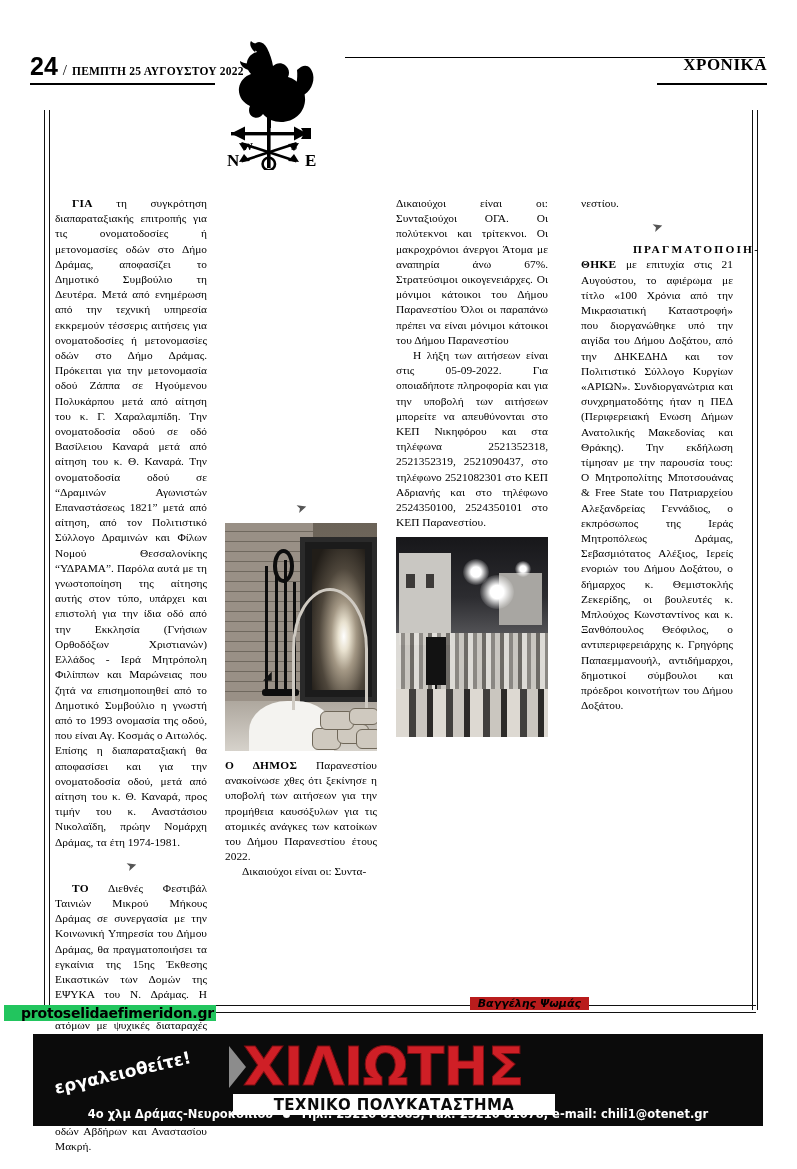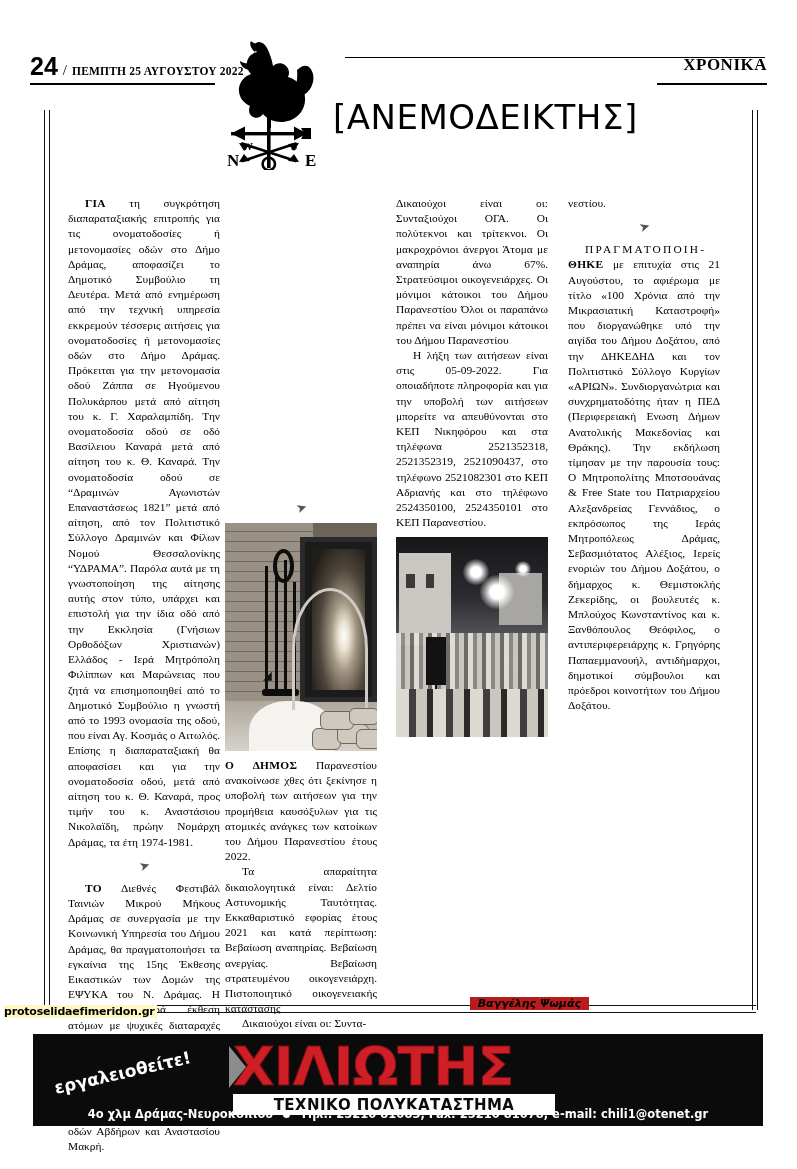--- a/index.html
+++ b/index.html
@@ -38,25 +38,25 @@
 
   .frame-bottom{position:absolute;left:44px;top:1005px;width:712px;height:6px;
     border-top:1.2px solid #111;border-bottom:1.2px solid #111;}
 
   
   .cols{position:absolute;left:52px;top:196px;width:700px;height:805px;}
   .col{position:absolute;top:0;width:152px;height:805px;
        font-size:11.4px;line-height:15.2px;text-align:justify;
        font-family:"Liberation Serif","DejaVu Serif",serif;
        hyphens:auto;}
-  .c1{left:16px}.c2{left:173px}.c3{left:344px}.c4{left:516px}
+  .c1{left:3px}.c2{left:173px}.c3{left:344px}.c4{left:529px}
   .col p{margin:0;text-indent:17px;text-align:justify;}
   .col p.nofirst{text-indent:0;}
   .lead{font-weight:bold;letter-spacing:.3px;}
-  .lead-sp{font-weight:normal;letter-spacing:2.2px;}
+  .lead-sp{font-weight:bold;letter-spacing:2.2px;margin-left:35px;}
 
   .divider{display:block;text-align:center;margin:9px 0 9px 0;font-size:13px;color:#555;line-height:13px;}
   .divider span{display:inline-block;transform:rotate(-18deg);}
 
   
   .photo{position:relative;overflow:hidden;background:#888;}
   .photo-fire{margin:7px 0 7px 0;width:152px;height:228px;}
   .photo-night{margin:7px 0 0 0;width:152px;height:200px;}
 
   
@@ -101,21 +101,21 @@
      background:repeating-linear-gradient(90deg,#ddd9d2 0 13px,#413f3d 13px 20px,#cac6bf 20px 31px,#2c2a28 31px 37px);
      filter:blur(.7px);}
   .ng-spk{position:absolute;left:20%;bottom:26%;width:13%;height:24%;background:#121212;}
   .ng-spkpole{position:absolute;left:25.5%;bottom:14%;width:2px;height:14%;background:#121212;}
   .ng-ground{position:absolute;left:0;right:0;bottom:20%;height:5%;background:#8b8882;filter:blur(1px);}
 
   
   .byline{position:absolute;right:58px;top:997px;font-style:italic;font-weight:bold;
      font-family:"DejaVu Sans","Liberation Sans",sans-serif;font-size:11px;background:#b91c1c;padding:0 8px;}
   .watermark{position:absolute;left:4px;top:1005px;font-family:"DejaVu Sans","Liberation Sans",sans-serif;
-     font-weight:bold;font-size:11px;background:#fef9c3;padding:0 2px 0 0;letter-spacing:-.2px;}
+     font-weight:bold;font-size:14px;background:#22c55e;padding:0 2px 0 17px;letter-spacing:-.2px;}
 
   
   .ad{position:absolute;left:33px;top:1034px;width:730px;height:92px;background:#0b0b0b;}
   .ad-left{position:absolute;left:18px;top:18px;width:180px;height:60px;}
   .ad-left span{display:block;color:#fff;font-family:"DejaVu Sans","Liberation Sans",sans-serif;
      font-weight:bold;font-size:17px;transform:rotate(-13deg);transform-origin:left bottom;
      position:absolute;left:6px;top:26px;white-space:nowrap;}
   .ad-brand{position:absolute;left:196px;top:4px;width:330px;height:58px;}
   .ad-brand .word{font-family:"DejaVu Sans","Liberation Sans",sans-serif;font-weight:bold;
      font-size:54px;letter-spacing:-1px;color:#cf1f26;line-height:58px;white-space:nowrap;
@@ -184,21 +184,20 @@
       <g font-family="Liberation Serif, serif" font-weight="bold" fill="#000">
         <text x="22" y="136" font-size="17">N</text>
         <text x="37" y="120" font-size="11">W</text>
         <text x="86" y="120" font-size="11">S</text>
         <text x="100" y="136" font-size="17">E</text>
         <text x="56" y="152" font-size="17">O</text>
       </g>
     </svg>
   </div>
 
-  <div class="sectitle">[ΑΝΕΜΟΔΕΙΚΤΗΣ]</div>
 
   <div class="frame"></div>
   <div class="frame-bottom"></div>
 
   <div class="cols">
 
     <div class="col c1">
       <p><span class="lead">ΓΙΑ</span><span> τη συγκρότηση διαπαραταξιακής επιτροπής για τις ονοματοδοσίες ή μετονομασίες οδών στο Δήμο Δράμας, αποφασίζει το Δημοτικό Συμβούλιο τη Δευτέρα. Μετά από ενημέρωση από την τεχνική υπηρεσία εκκρεμούν τέσσερις αιτήσεις για ονοματοδοσίες ή μετονομασίες οδών στο Δήμο Δράμας. Πρόκειται για την μετονομασία οδού Ζάππα σε Ηγούμενου Πολυκάρπου μετά από αίτηση του κ. Γ. Χαραλαμπίδη. Την ονοματοδοσία οδού σε οδό Βασίλειου Καναρά μετά από αίτηση του κ. Θ. Καναρά. Την ονοματοδοσία οδού σε “Δραμινών Αγωνιστών Επαναστάσεως 1821” μετά από αίτηση, από τον Πολιτιστικό Σύλλογο Δραμινών και Φίλων Νομού Θεσσαλονίκης “ΥΔΡΑΜΑ”. Παρόλα αυτά με τη γνωστοποίηση της αίτησης αυτής στον τύπο, υπάρχει και επιστολή για την ίδια οδό από την Εκκλησία (Γνήσιων Ορθοδόξων Χριστιανών) Ελλάδος - Ιερά Μητρόπολη Φιλίππων και Μαρώνειας που ζητά να επισημοποιηθεί από το Δημοτικό Συμβούλιο η γνωστή από το 1993 ονομασία της οδού, που είναι Αγ. Κοσμάς ο Αιτωλός. Επίσης η διαπαραταξιακή θα αποφασίσει και για την ονοματοδοσία οδού, μετά από αίτηση του κ. Θ. Καναρά,  προς τιμήν του κ. Αναστάσιου Νικολαϊδη, πρώην Νομάρχη Δράμας, τα έτη 1974-1981.</span></p>
       <div class="divider"><span>➤</span></div>
       <p><span class="lead">ΤΟ</span><span> Διεθνές Φεστιβάλ Ταινιών Μικρού Μήκους Δράμας σε συνεργασία με την Κοινωνική Υπηρεσία του Δήμου Δράμας, θα πραγματοποιήσει τα εγκαίνια της 15ης Έκθεσης Εικαστικών των Δομών της ΕΨΥΚΑ του Ν. Δράμας. Η εκδήλωση αφορά έκθεση ατόμων με ψυχικές διαταραχές και με τίτλο: «Ταξιδεύοντας με τους ήρωες μας». Τα εγκαίνια θα πραγματοποιηθούν την Τρίτη 6 Σεπτεμβρίου, στις 19.30, στον χώρο του Κέντρου Ημέρας Δράμας “Πολυδεύκης” επί των οδών Αβδήρων και Αναστασίου Μακρή.</span></p>
@@ -227,21 +226,20 @@
           <div class="fp-logs">
             <s style="left:2%;bottom:2%;width:40%;height:34%"></s>
             <s style="left:38%;bottom:12%;width:44%;height:30%"></s>
             <s style="left:14%;bottom:36%;width:46%;height:28%"></s>
             <s style="left:56%;bottom:44%;width:40%;height:26%"></s>
             <s style="left:66%;bottom:4%;width:34%;height:30%"></s>
           </div>
         </div>
       </div>
       <p class="nofirst"><span class="lead">Ο ΔΗΜΟΣ</span><span> Παρανεστίου ανακοίνωσε χθες ότι ξεκίνησε η υποβολή των αιτήσεων για την προμήθεια καυσόξυλων για τις ατομικές ανάγκες των κατοίκων του Δήμου Παρανεστίου έτους 2022.</span></p>
-      <p>Τα απαραίτητα δικαιολογητικά είναι: Δελτίο Αστυνομικής Ταυτότητας. Εκκαθαριστικό εφορίας έτους 2021 και κατά περίπτωση: Βεβαίωση αναπηρίας. Βεβαίωση ανεργίας. Βεβαίωση στρατευμένου οικογενειάρχη. Πιστοποιητικό οικογενειακής κατάστασης</p>
       <p>Δικαιούχοι είναι οι: Συντα-</p>
     </div>
 
     <div class="col c3">
       <p class="nofirst">Δικαιούχοι είναι οι: Συνταξιούχοι ΟΓΑ. Οι πολύτεκνοι και τρίτεκνοι. Οι μακροχρόνιοι άνεργοι Άτομα με αναπηρία άνω 67%. Στρατεύσιμοι οικογενειάρχες. Οι μόνιμοι κάτοικοι του Δήμου Παρανεστίου Όλοι οι παραπάνω πρέπει να είναι μόνιμοι κάτοικοι του Δήμου Παρανεστίου</p>
       <p>Η λήξη των αιτήσεων είναι στις 05-09-2022. Για οποιαδήποτε πληροφορία και για την υποβολή των αιτήσεων μπορείτε να απευθύνονται στο ΚΕΠ Νικηφόρου και στα τηλέφωνα 2521352318, 2521352319,  2521090437, στο τηλέφωνο 2521082301 στο ΚΕΠ Αδριανής και στο τηλέφωνο  2524350100, 2524350101 στο ΚΕΠ Παρανεστίου.</p>
       <div class="photo photo-night">
         <div class="ng">
           <div class="ng-bldg"></div>
           <div class="ng-bldg2"></div>
@@ -267,21 +265,21 @@
 
   <div class="byline">Βαγγέλης Ψωμάς</div>
   <div class="watermark">protoselidaefimeridon.gr</div>
 
   <div class="ad">
     <div class="ad-left">
       <span>εργαλειοθείτε!</span>
     </div>
     <div class="ad-brand">
       <div class="ad-tri"></div>
-      <div class="word" style="margin-left:4px">ΧΙΛΙΩΤΗΣ</div>
+      <div class="word" style="margin-left:14px">ΧΙΛΙΩΤΗΣ</div>
     </div>
     <div class="ad-sub">
       <span>ΤΕΧΝΙΚΟ ΠΟΛΥΚΑΤΑΣΤΗΜΑ</span>
     </div>
     <div class="ad-right">
     </div>
     <div class="ad-bar">
       <span>4ο χλμ Δράμας-Νευροκοπίου</span>
       <span class="ad-dot"></span>
       <span>Τηλ.: 25210 81083,  Fax: 25210 81078,  e-mail: chili1@otenet.gr</span>

